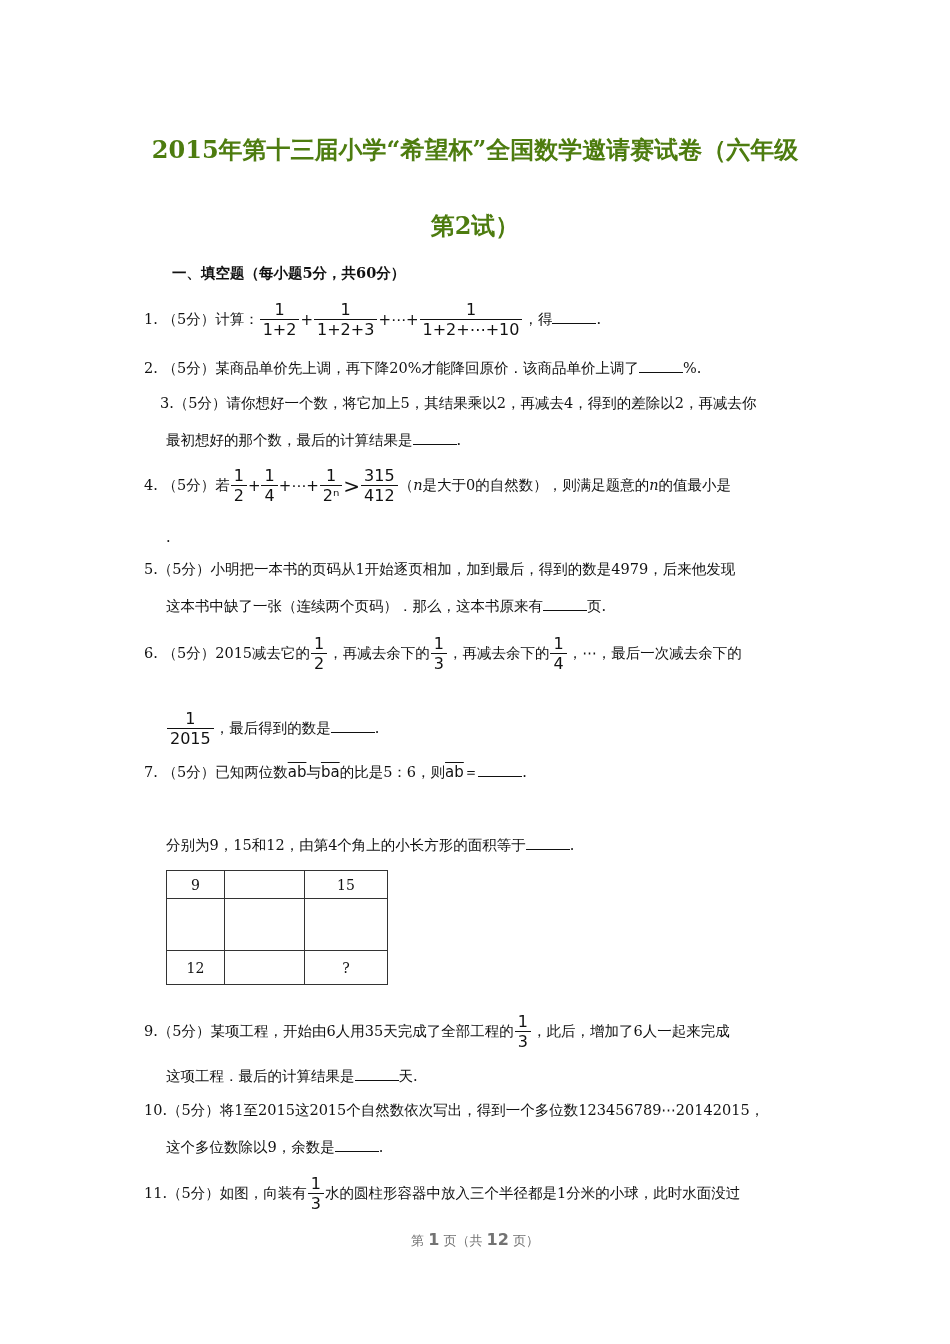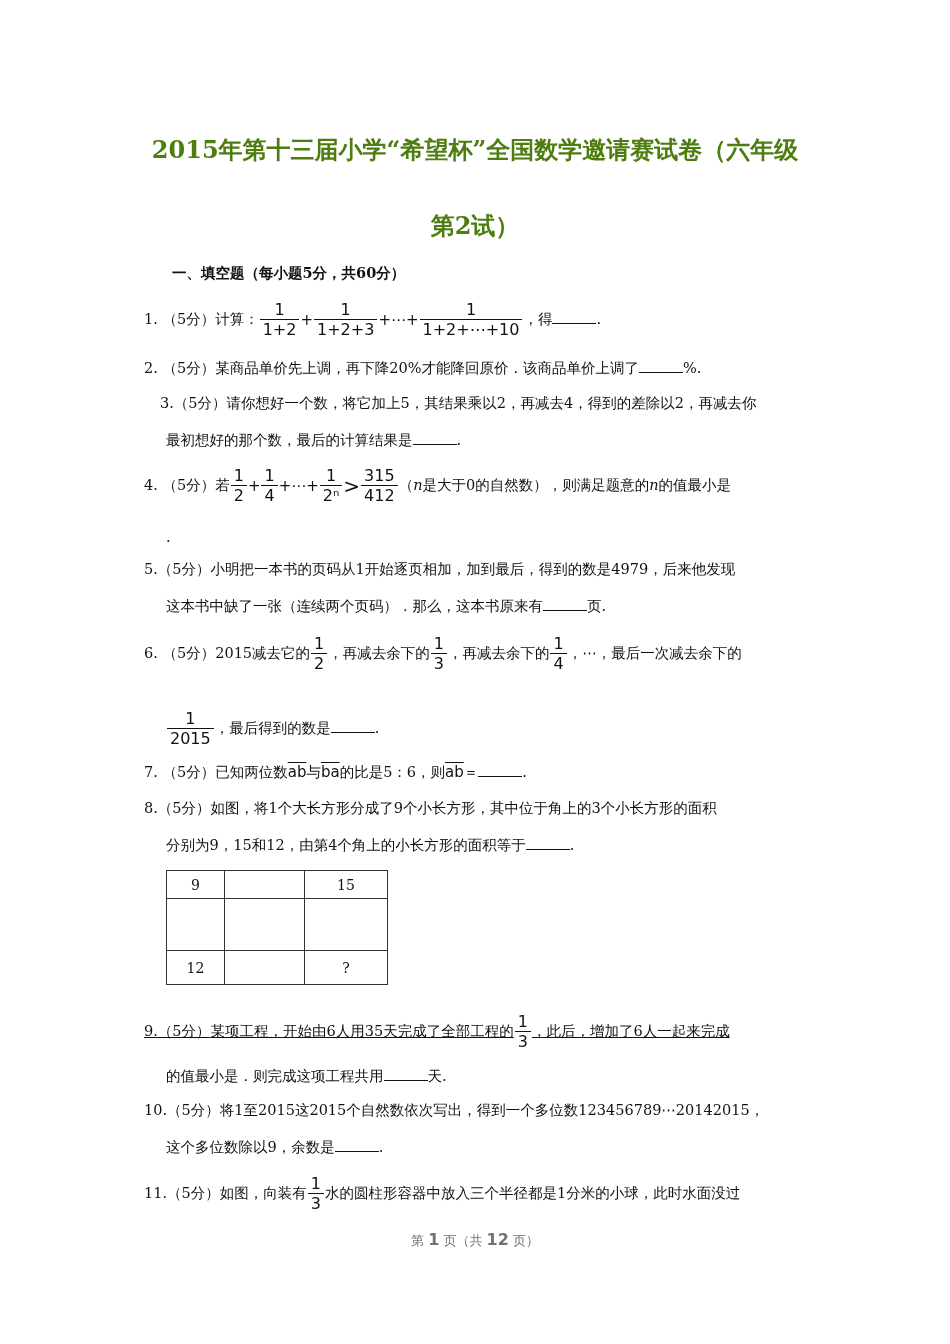--- a/index.html
+++ b/index.html
@@ -122,23 +122,20 @@
     <span class="frac">
         <span class="num">1</span>
         <span class="den">2015</span>
       </span><span>，最后得到的数是</span><span class="blank"></span><span>.</span>
   </div>
 
   <div class="q" style="top:762px;">
     <span>7.</span>&nbsp;<span>（5分）</span><span>已知两位数</span><span class="ovl">ab</span><span>与</span><span class="ovl">ba</span><span>的比是5：6，则</span><span class="ovl">ab</span><span>＝</span><span class="blank"></span><span>.</span>
   </div>
 
-  <div class="q" style="top:798px;">
-    <span>8.</span><span>（5分）</span><span>如图，将1个大长方形分成了9个小长方形，其中位于角上的3个小长方形的面积</span>
-  </div>
   <div class="q cont" style="top:835px;">
     <span>分别为9，15和12，由第4个角上的小长方形的面积等于</span><span class="blank"></span><span>.</span>
   </div>
 
   <table class="grid">
     <tbody>
         <tr style="height:28px;">
       <td style="width:57px;">9</td>
       <td style="width:79px;"></td>
       <td style="width:82px;">15</td>
@@ -149,28 +146,28 @@
       <td></td>
     </tr>
     <tr style="height:34px;">
       <td>12</td>
       <td></td>
       <td>?</td>
     </tr>
   </tbody>
     </table>
 
-  <div class="q" style="top:1012px;text-decoration:underline;">
+  <div class="q" style="top:1012px;">
     <span>9.</span><span>（5分）</span><span>某项工程，开始由6人用35天完成了全部工程的</span><span class="frac">
         <span class="num">1</span>
         <span class="den">3</span>
       </span><span>，此后，增加了6人一起来完成</span>
   </div>
   <div class="q cont" style="top:1066px;">
-    <span>的值最小是．则完成这项工程共用</span><span class="blank"></span><span>天.</span>
+    <span>这项工程．最后的计算结果是</span><span class="blank"></span><span>天.</span>
   </div>
 
   <div class="q" style="top:1100px;">
     <span>10.</span><span>（5分）</span><span>将1至2015这2015个自然数依次写出，得到一个多位数123456789⋯20142015，</span>
   </div>
   <div class="q cont" style="top:1137px;">
     <span>这个多位数除以9，余数是</span><span class="blank"></span><span>.</span>
   </div>
 
   <div class="q" style="top:1174px;">

